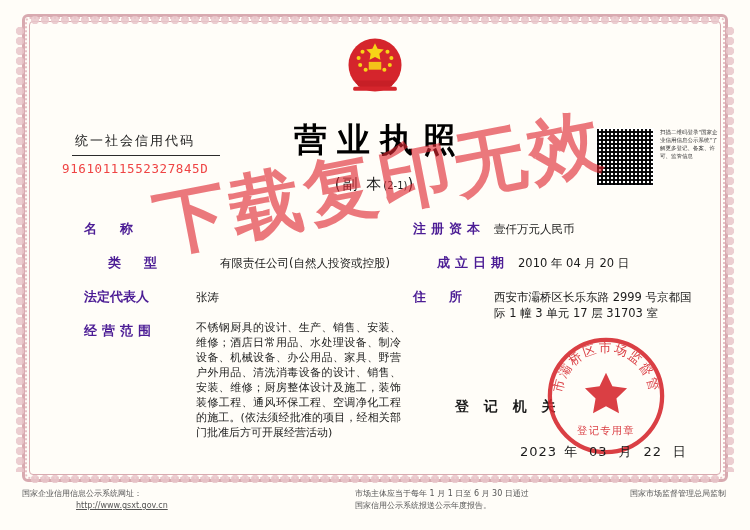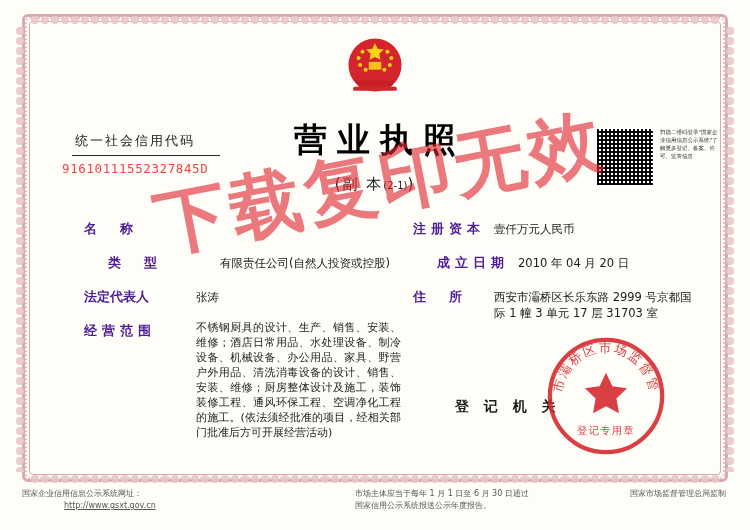--- a/index.html
+++ b/index.html
@@ -280,21 +280,21 @@
     font-size: 8px;
     color: #555;
   }
   .footer-left {
     position: absolute;
     left: 22px;
     top: 0;
     line-height: 12px;
   }
   .footer-left .url {
-    margin-left: 22px;
+    margin-left: 34px;
     color: #555;
     text-decoration: underline;
     padding-left: 20px;
   }
   .footer-center {
     position: absolute;
     left: 355px;
     top: 0;
     line-height: 12px;
     text-align: left;
@@ -386,20 +386,28 @@
   <svg class="seal" viewBox="0 0 200 200">
     <circle cx="100" cy="100" r="92" fill="none" stroke="#d5252c" stroke-width="7"></circle>
     <path id="sealArc" d="M 100,100 m -72,0 a 72,72 0 1,1 144,0" fill="none"></path>
     <text font-family="DejaVu Sans, sans-serif" font-size="21" fill="#d5252c" letter-spacing="3">
       <textPath href="#sealArc" startOffset="50%" text-anchor="middle">西安市灞桥区市场监督管理局</textPath>
     </text>
     <path d="M100 62 l10.5 22 24 3.2 -17.4 17 4.2 23.9 -21.3 -11.3 -21.3 11.3 4.2 -23.9 -17.4 -17 24 -3.2z" fill="#d5252c"></path>
     <text x="100" y="162" text-anchor="middle" font-family="DejaVu Sans, sans-serif" font-size="17" fill="#d5252c" letter-spacing="2">登记专用章</text>
   </svg>
 
+  <div class="date-line">
+    <span class="num">2023</span>
+    <span class="cn">年</span>
+    <span class="num">03</span>
+    <span class="cn">月</span>
+    <span class="num">22</span>
+    <span class="cn">日</span>
+  </div>
 
   <div class="watermark">下载复印无效</div>
 
   <div class="footer">
     <div class="footer-left">
       <div>国家企业信用信息公示系统网址：</div>
       <div class="url">http://www.gsxt.gov.cn</div>
     </div>
     <div class="footer-center">
       <div>市场主体应当于每年 1 月 1 日至 6 月 30 日通过</div>

